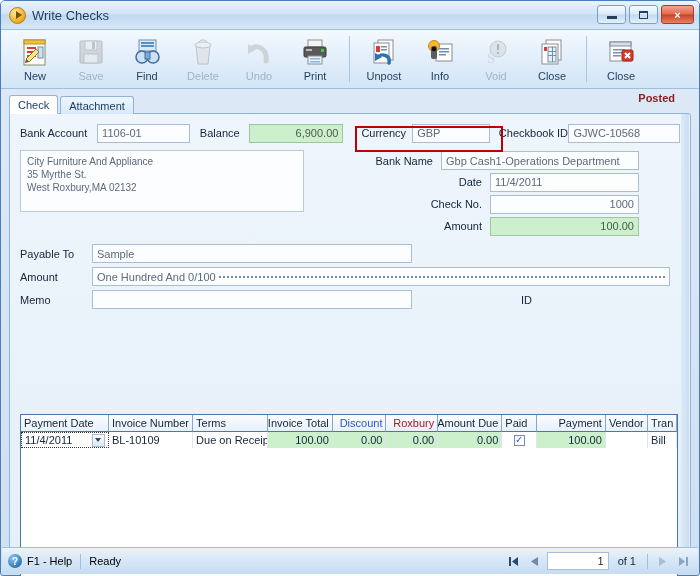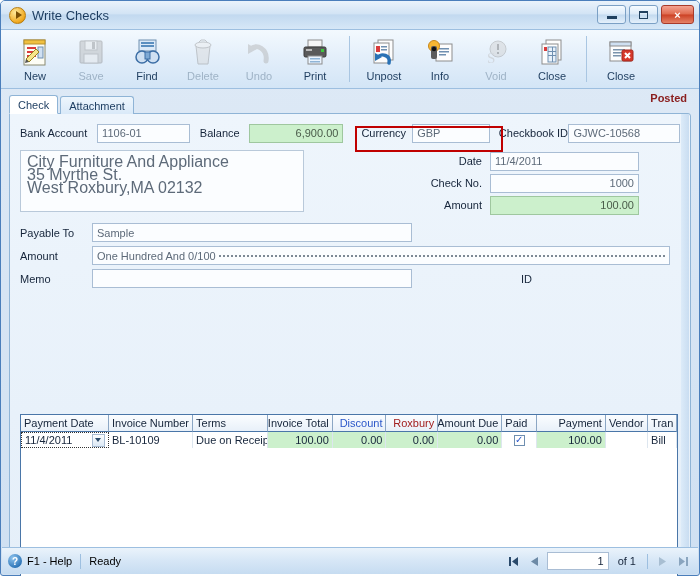--- a/index.html
+++ b/index.html
@@ -83,21 +83,21 @@
   .tab {
     height: 18px; padding: 1px 8px 0 8px;
     border: 1px solid #8fb4d6; border-bottom: none;
     border-radius: 3px 3px 0 0;
     background: linear-gradient(180deg,#eef6fd,#d9e9f8);
     color: #1b3b5f; font-size: 11px; margin-right: 2px;
     display: flex; align-items: center;
   }
   .tab.active { background: #ffffff; border-bottom: 1px solid #ffffff; height: 19px; }
   #posted {
-    position: absolute; right: 12px; top: 3px;
+    position: absolute; right: 24px; top: 3px;
     font-size: 11px; font-weight: bold; color: #8b2020;
     z-index: 4;
   }
   #panel {
     position: relative;
     margin-top: -1px;
     height: 452px;
     background: linear-gradient(180deg,#eef5fc 0%,#e5eff9 100%);
     border: 1px solid #8fb4d6;
     border-radius: 0 3px 3px 3px;
@@ -121,21 +121,21 @@
   #currency-highlight {
     position: absolute;
     border: 2px solid #c00000;
     left: 345px; top: 12px;
     width: 148px; height: 26px;
     pointer-events: none;
   }
   .addrbox {
     border: 1px solid #b9c9da; background: #fbfdff;
     width: 284px; height: 62px; padding: 4px 6px;
-    color: #5d6a79; font-size: 16px; line-height: 13px;
+    color: #5d6a79; font-size: 10px; line-height: 13px;
   }
   .dots {
     flex: 1; border-bottom: 2px dotted #7d8995; height: 1px; margin-left: 3px;
   }
   
   #grid {
     position: absolute; left: 10px; top: 300px;
     width: 658px; height: 180px;
     border: 1px solid #4a76a8; background: #ffffff;
     overflow: hidden;
@@ -413,20 +413,24 @@
       </div>
       <div id="currency-highlight"></div>
 
       <div class="row" style="align-items:flex-start; margin-top:6px;">
         <div class="addrbox">
           <div>City Furniture And Appliance</div>
           <div>35 Myrthe St.</div>
           <div>West Roxbury,MA 02132</div>
         </div>
         <div style="margin-left:62px; width:280px;">
+          <div class="row" style="height:21px;">
+            <span class="lbl" style="width:75px; text-align:right; padding-right:8px;">Bank Name</span>
+            <span class="fld" style="width:198px;">Gbp Cash1-Operations Department</span>
+          </div>
           <div class="row" style="height:22px;">
             <span class="lbl" style="width:124px; text-align:right; padding-right:8px;">Date</span>
             <span class="fld" style="width:149px;">11/4/2011</span>
           </div>
           <div class="row" style="height:22px;">
             <span class="lbl" style="width:124px; text-align:right; padding-right:8px;">Check No.</span>
             <span class="fld right" style="width:149px;">1000</span>
           </div>
           <div class="row" style="height:22px;">
             <span class="lbl" style="width:124px; text-align:right; padding-right:8px;">Amount</span>

